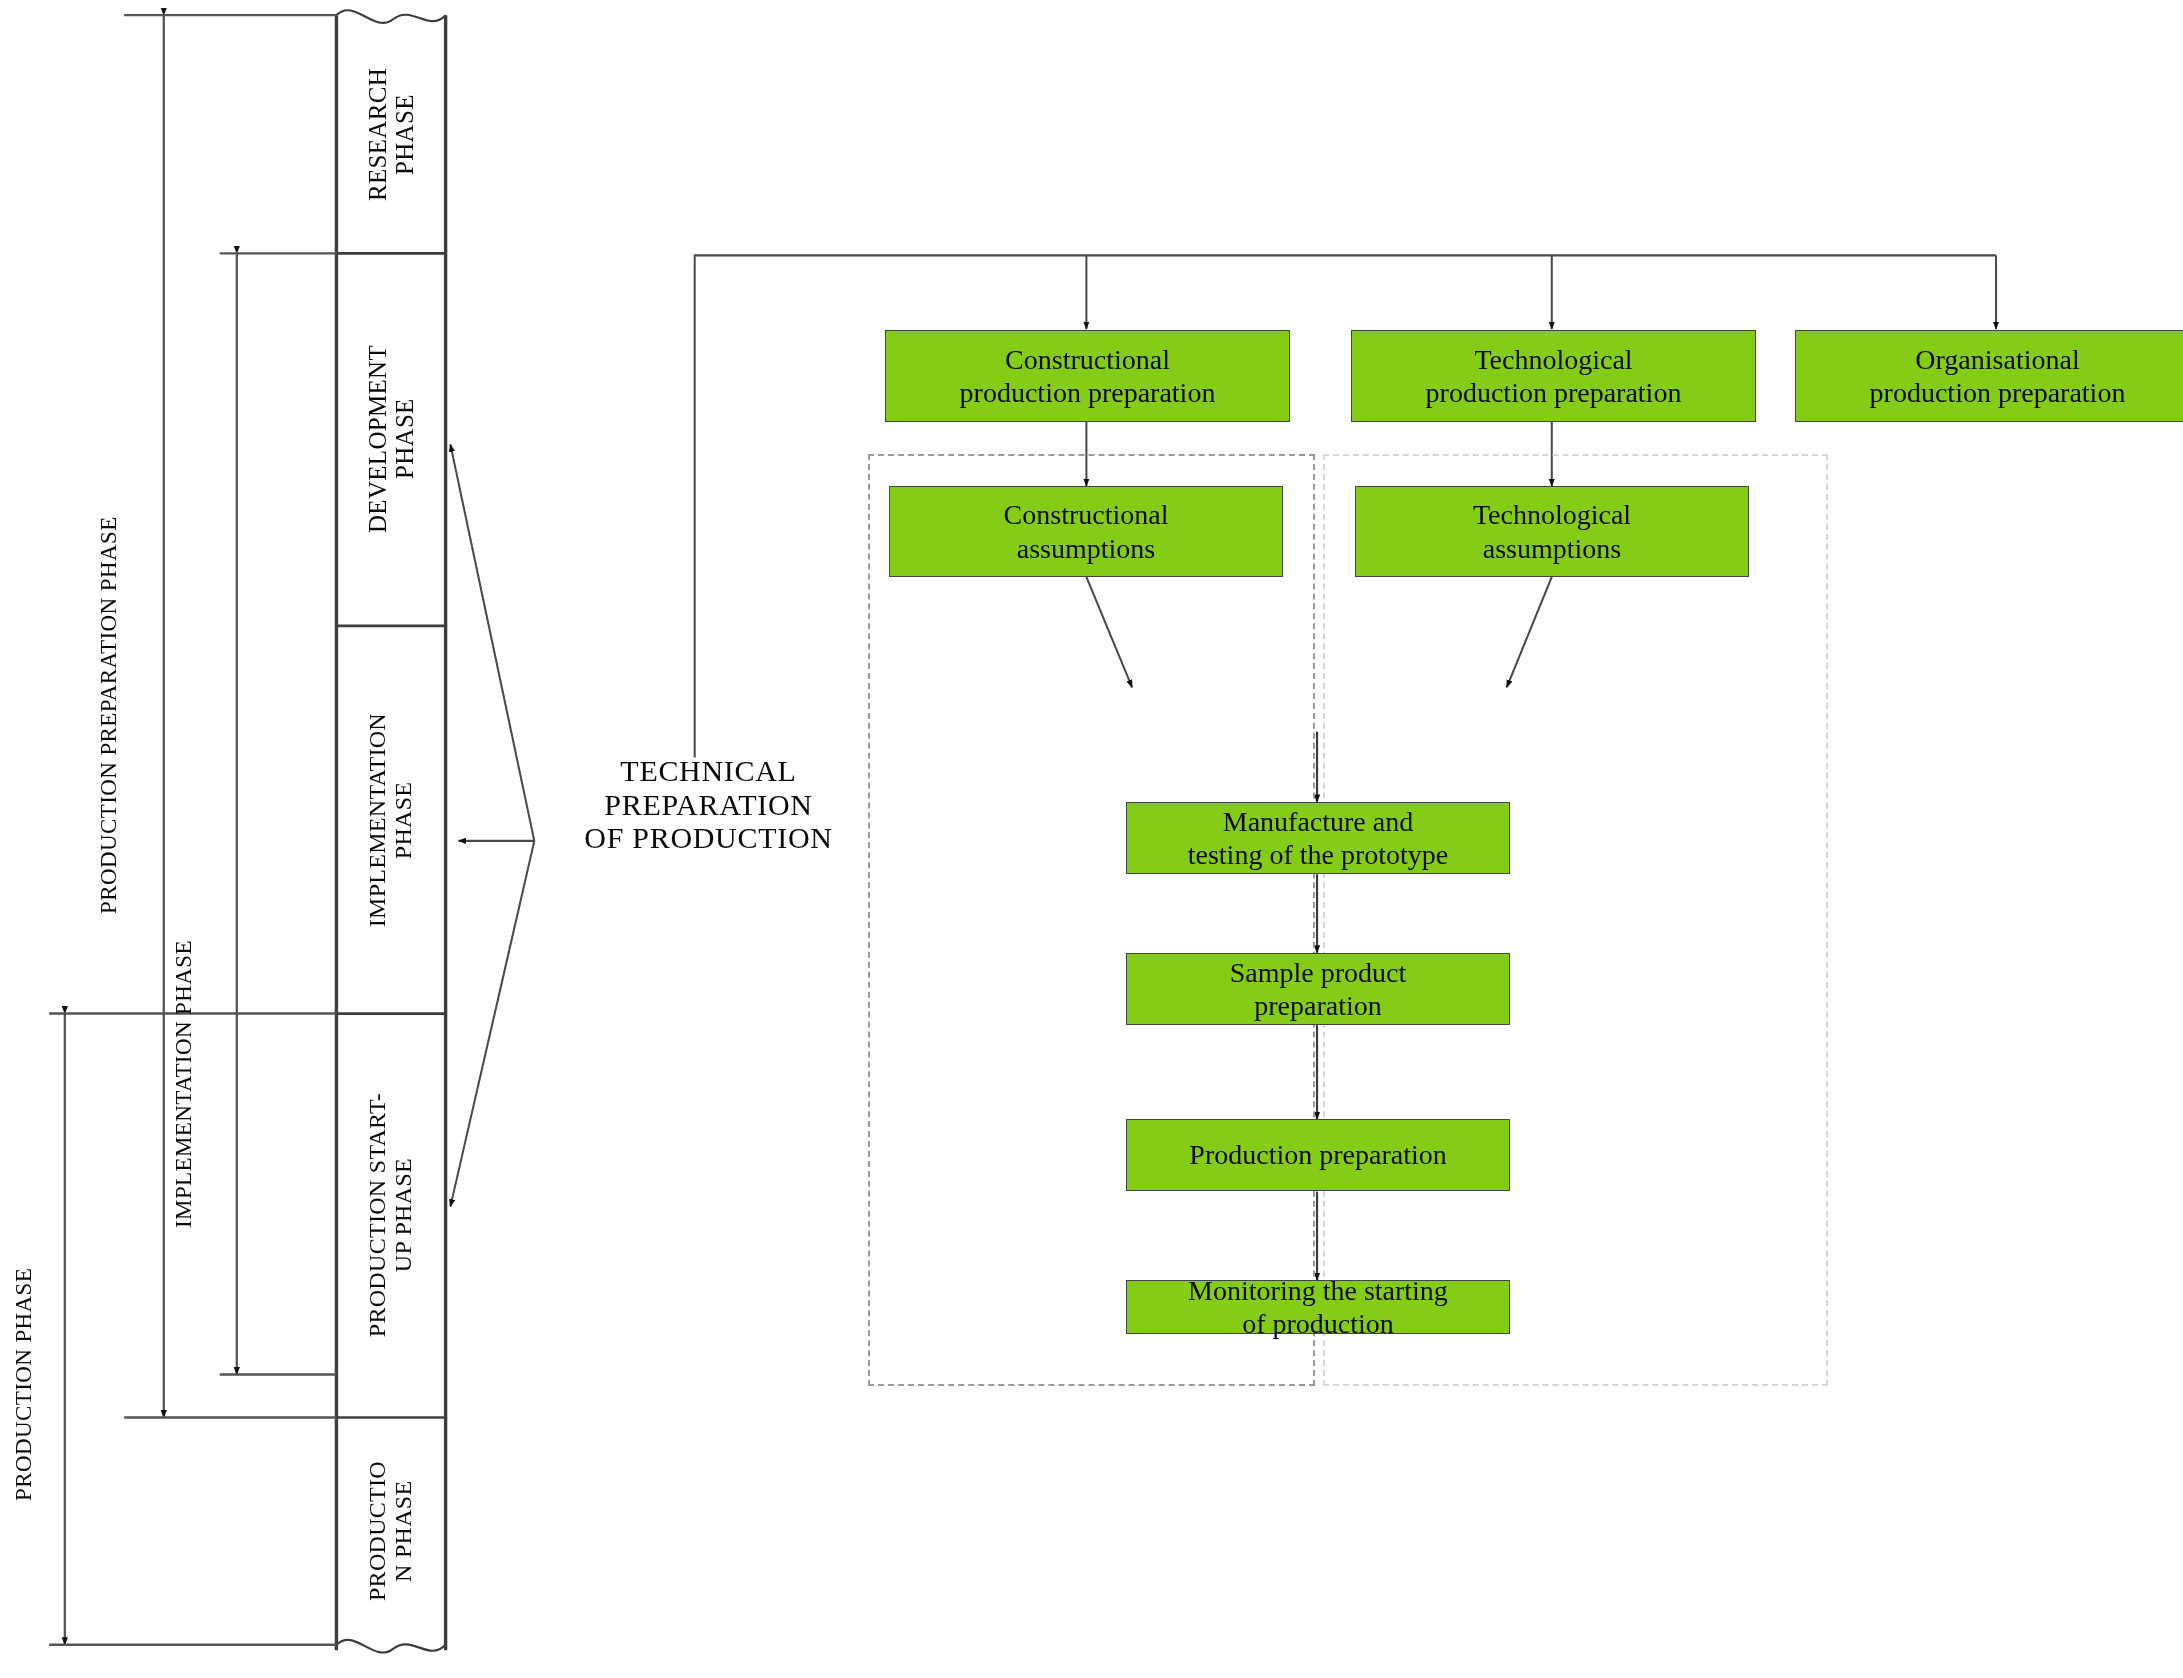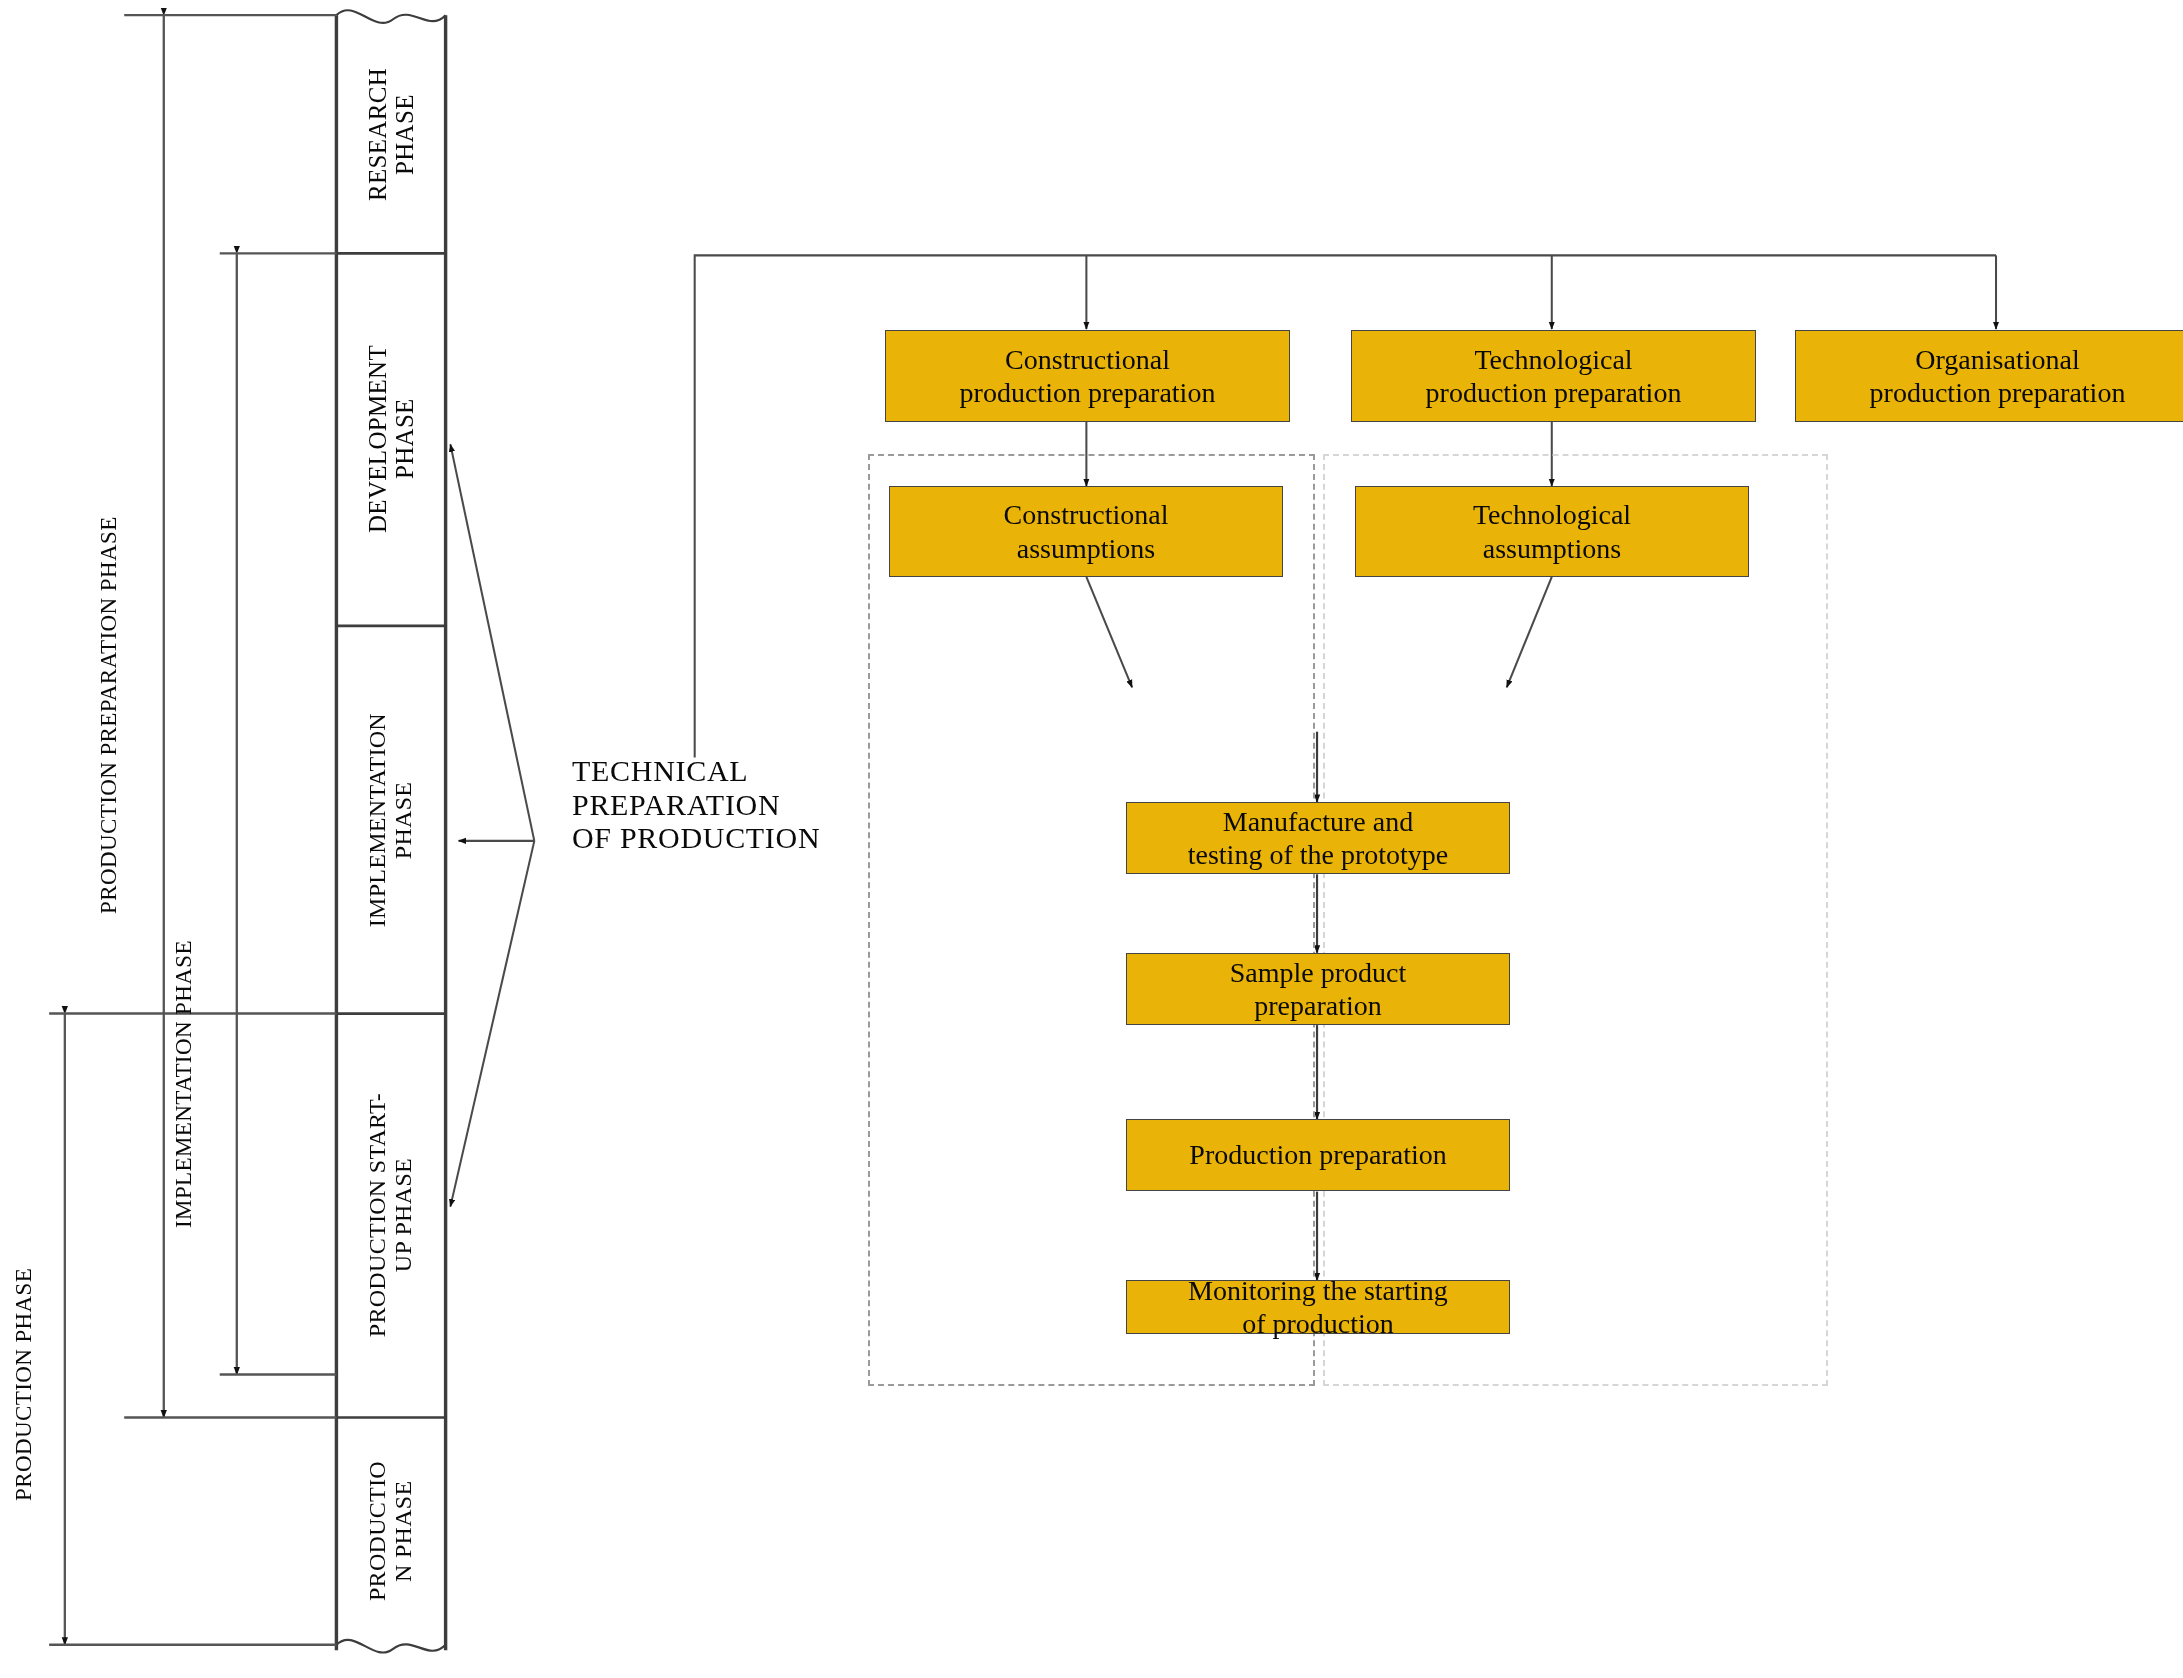--- a/index.html
+++ b/index.html
@@ -53,29 +53,29 @@
     letter-spacing:0.4px;
     white-space:nowrap;
   }
 
   
   .tpp-label{
     position:absolute;
     font-size:30px;
     line-height:1.12;
     letter-spacing:0.7px;
-    text-align:left;
+    text-align:center;
     white-space:pre-line;
   }
 
   
   .node{
     position:absolute;
     box-sizing:border-box;
-    background:#eab308;
+    background:#84cc16;
     border:1.4px solid #444444;
     display:flex;
     align-items:center;
     justify-content:center;
     text-align:center;
     font-size:28px;
     line-height:1.18;
     white-space:pre-line;
     padding:2.7px 5.5px;
   }

